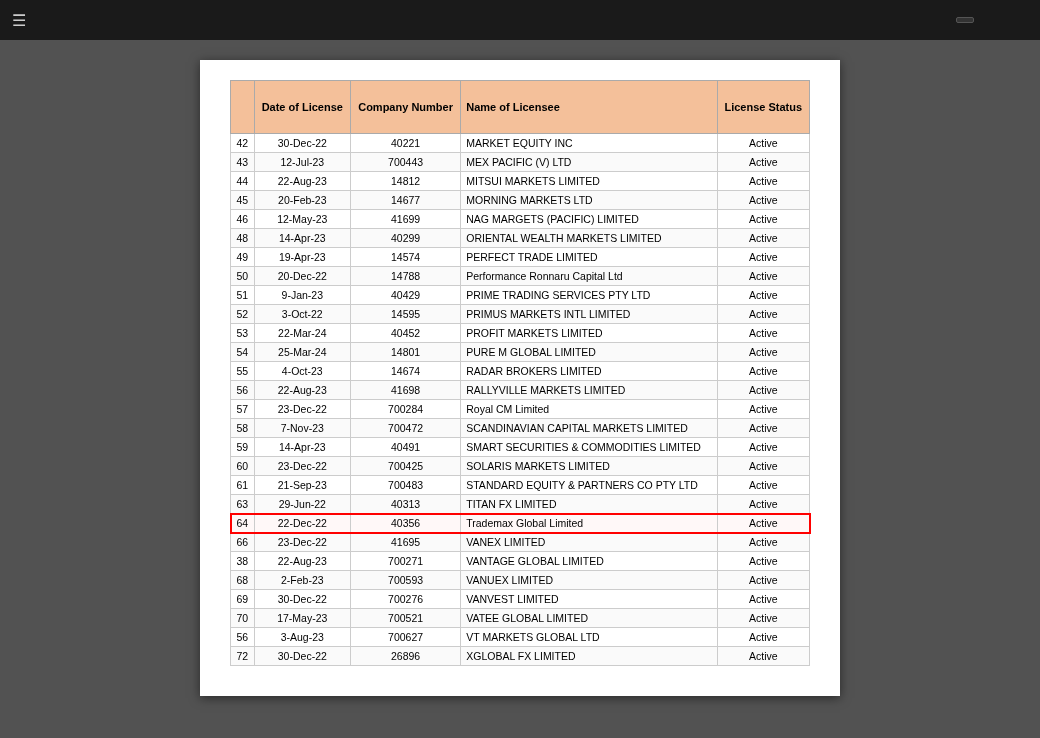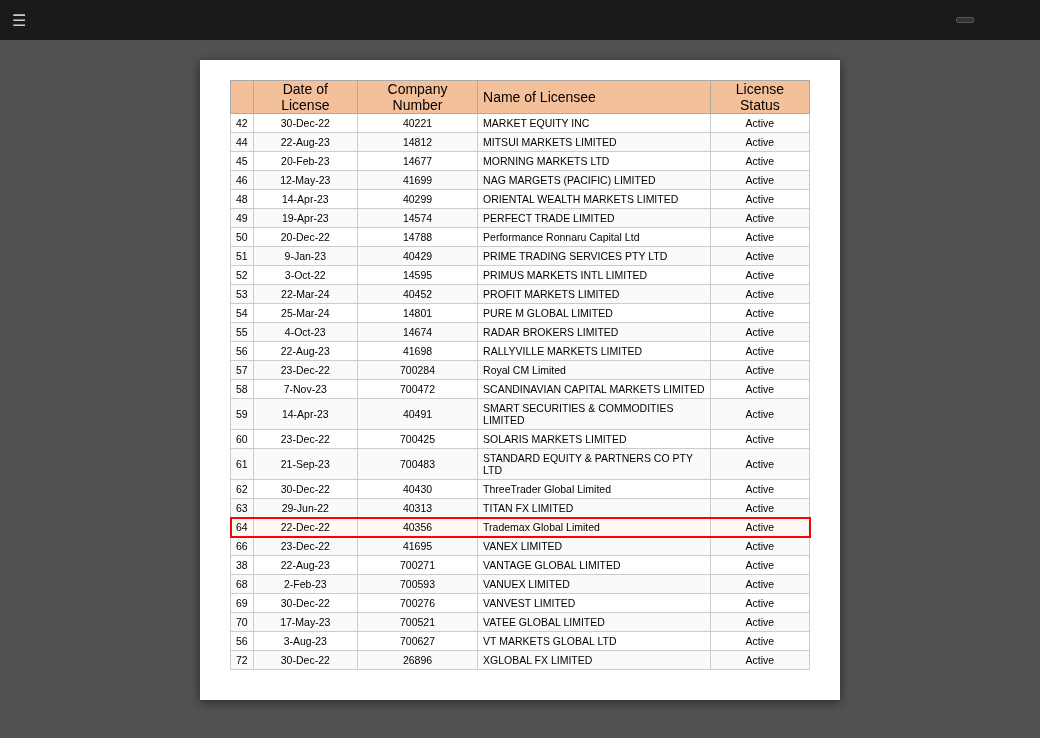--- a/index.html
+++ b/index.html
@@ -99,24 +99,24 @@
     table {
       width: 100%;
       border-collapse: collapse;
       font-size: 11px;
     }
     thead tr {
       background: #f4c09a;
     }
     thead th {
       border: 1px solid #aaa;
-      padding: 0 5px;
+      padding: 20px 5px;
       text-align: center;
-      font-weight: normal;
-      font-size: 14px;
+      font-weight: bold;
+      font-size: 11px;
       vertical-align: middle;
     }
     thead th.name-col {
       text-align: left;
     }
     tbody tr {
       background: white;
       padding-left: 12px;
     }
     tbody tr:nth-child(even) {
@@ -186,20 +186,27 @@
       </thead>
       <tbody id="table-body">
       <tr>
             <td class="num-cell">42</td>
             <td class="num-cell">30-Dec-22</td>
             <td class="num-cell">40221</td>
             <td>MARKET EQUITY INC</td>
             <td class="status-cell">Active</td>
           </tr>
           <tr>
+            <td class="num-cell">43</td>
+            <td class="num-cell">12-Jul-23</td>
+            <td class="num-cell">700443</td>
+            <td>MEX PACIFIC (V) LTD</td>
+            <td class="status-cell">Active</td>
+          </tr>
+          <tr>
             <td class="num-cell">44</td>
             <td class="num-cell">22-Aug-23</td>
             <td class="num-cell">14812</td>
             <td>MITSUI MARKETS LIMITED</td>
             <td class="status-cell">Active</td>
           </tr>
           <tr>
             <td class="num-cell">45</td>
             <td class="num-cell">20-Feb-23</td>
             <td class="num-cell">14677</td>
@@ -302,27 +309,20 @@
             <td class="num-cell">23-Dec-22</td>
             <td class="num-cell">700425</td>
             <td>SOLARIS MARKETS LIMITED</td>
             <td class="status-cell">Active</td>
           </tr>
           <tr>
             <td class="num-cell">61</td>
             <td class="num-cell">21-Sep-23</td>
             <td class="num-cell">700483</td>
             <td>STANDARD EQUITY &amp; PARTNERS CO PTY LTD</td>
-            <td class="status-cell">Active</td>
-          </tr>
-          <tr>
-            <td class="num-cell">62</td>
-            <td class="num-cell">30-Dec-22</td>
-            <td class="num-cell">40430</td>
-            <td>ThreeTrader Global Limited</td>
             <td class="status-cell">Active</td>
           </tr>
           <tr>
             <td class="num-cell">63</td>
             <td class="num-cell">29-Jun-22</td>
             <td class="num-cell">40313</td>
             <td>TITAN FX LIMITED</td>
             <td class="status-cell">Active</td>
           </tr>
           <tr class="highlighted-row">

